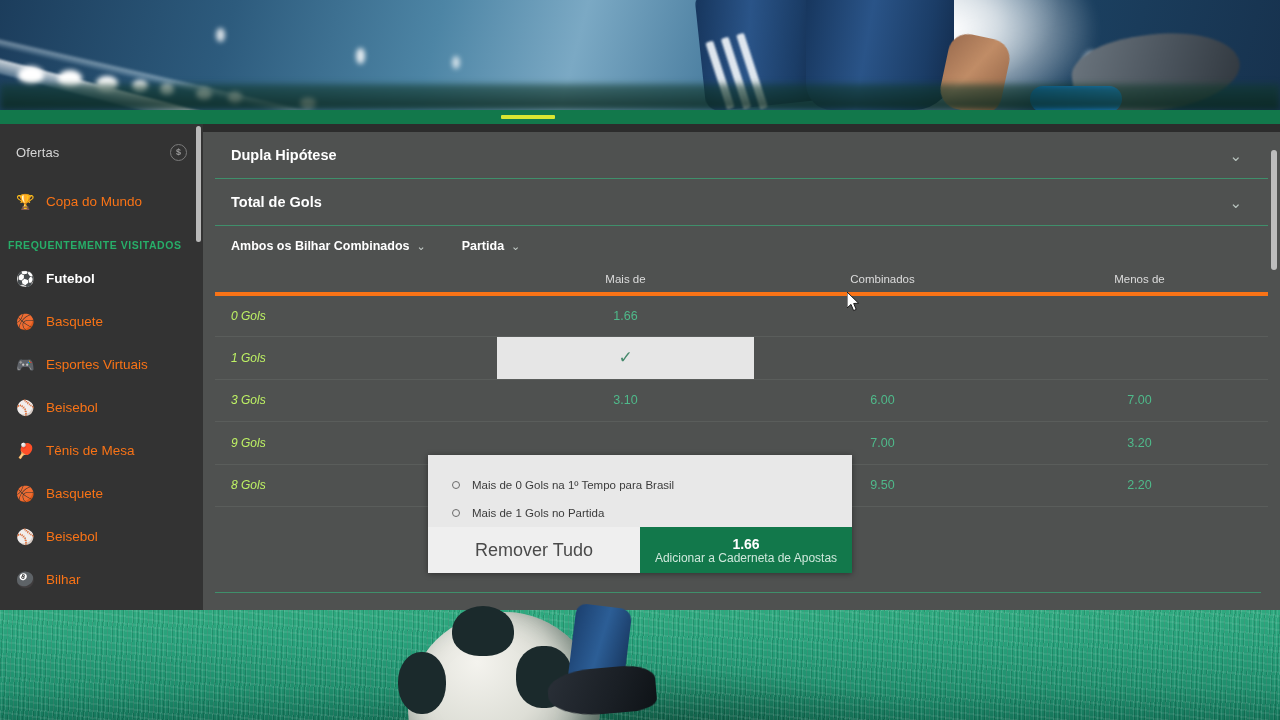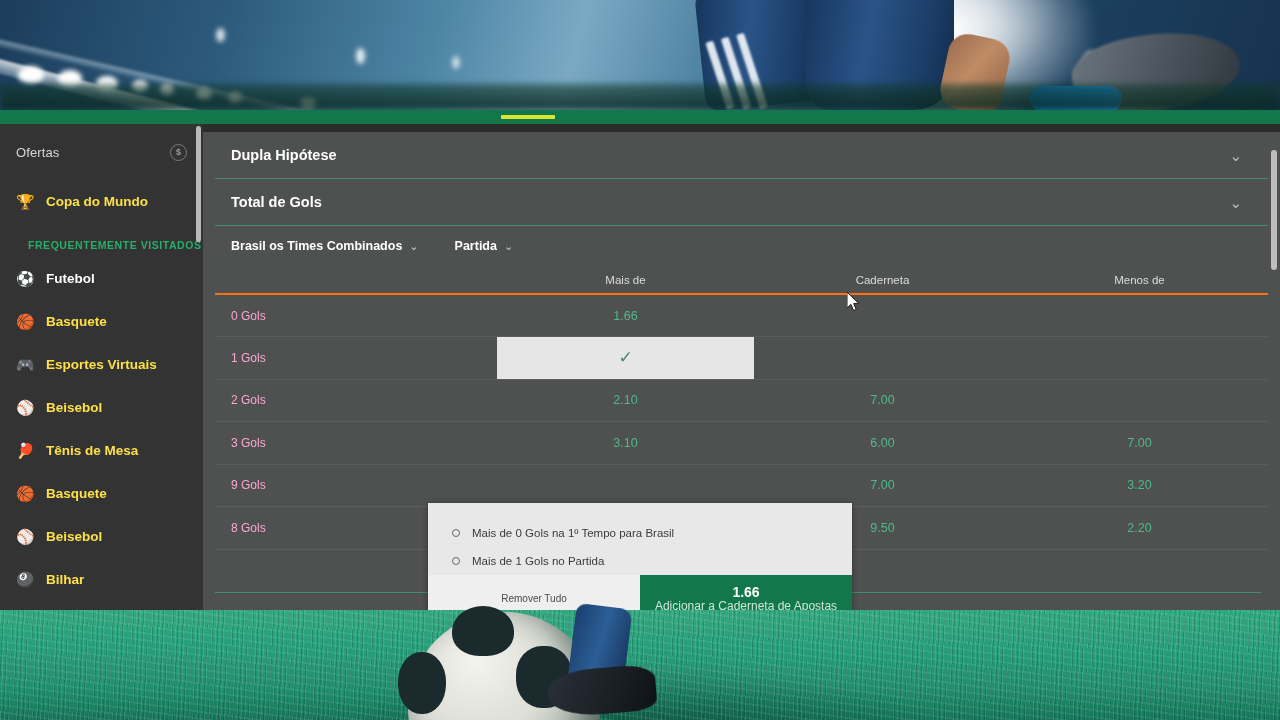--- a/index.html
+++ b/index.html
@@ -83,25 +83,25 @@
   .coin-badge {
     width:17px; height:17px; border-radius:50%;
     border:1.3px solid #7b7b7b; color:#9a9a9a;
     font-size:9px; line-height:14px; text-align:center; font-weight:bold;
   }
   .side-item { display:flex; align-items:center; height:43px; padding-left:16px; cursor:pointer; }
   .side-ico {
     width:20px; height:20px; margin-right:10px;
     display:flex; align-items:center; justify-content:center; font-size:15px; line-height:1;
   }
-  .side-item .txt { color:#fde047; font-size:13.5px;font-weight:bold; }
+  .side-item .txt { color:#f97316; font-size:13.5px; }
   .side-item.active .txt { color:#ffffff; font-weight:bold; }
   .side-head {
     color:#27ae69; font-size:10.5px; font-weight:bold; letter-spacing:.55px;
-    padding:16px 0 6px 28px; text-transform:uppercase;
+    padding:16px 0 6px 8px; text-transform:uppercase;
   }
   .side-scroll {
     position:absolute; left:196px; top:126px; width:5px; height:116px;
     background:#b9b9b9; border-radius:3px;
   }
   .side-scroll-track {
     position:absolute; left:196px; top:124px; width:5px; height:486px;
     background:transparent;
   }
 
@@ -120,63 +120,63 @@
   .chev { color:#b9c4bf; font-size:15px; line-height:1; }
 
   .filters { display:flex; align-items:center; height:40px; padding-left:16px; gap:36px; }
   .filter { display:flex; align-items:center; gap:7px; cursor:pointer; }
   .filter .txt { color:#ffffff; font-size:12.5px; font-weight:bold; }
   .filter .cv { color:#c7cfcb; font-size:11px; }
 
   table.odds { width:1053px; border-collapse:collapse; table-layout:fixed; }
   table.odds th {
     height:28px; color:#dcdcdc; font-size:11.5px; font-weight:normal;
-    border-bottom:2px solid #f97316; text-align:center;
+    border-bottom:4px solid #f97316; text-align:center;
   }
   table.odds th.lbl { width:282px; }
   table.odds td {
     height:42.5px; border-bottom:1px solid #5a5d5b; text-align:center;
     font-size:12.5px; color:#4fb98a;
   }
-  table.odds td.lbl { text-align:left; padding-left:16px; color:#f9a8d4; font-size:12px; }
+  table.odds td.lbl { text-align:left; padding-left:16px; color:#bef264; font-size:12px;font-style:italic; }
   td.sel { background:#e6e6e6; position:relative; }
   .check { color:#46896c; font-size:17px; line-height:1; }
 
   .show-more {
     height:34px; display:flex; align-items:center; justify-content:center; gap:6px;
     color:#e2e2e2; font-size:12.5px; cursor:pointer;
   }
   .show-more .cv { color:#c9d0cc; font-size:11px; }
   .main-bottom-border {
     position:absolute; left:215px; top:592px; width:1046px; height:1px; background:#3f8f6b;
   }
   .main-scroll {
     position:absolute; left:1271px; top:150px; width:6px; height:120px;
     background:#bdbdbd; border-radius:3px;
   }
 
   
   .betslip {
     position:absolute; left:428px; top:455px; width:424px; height:118px;
-    background:#e8e8e8; box-shadow:0 1px 6px rgba(0,0,0,.4);margin-top:48px;
+    background:#e8e8e8; box-shadow:0 1px 6px rgba(0,0,0,.4);
   }
   .slip-list { padding:16px 0 0 20px; }
   .slip-row { display:flex; align-items:center; height:28px; }
   .slip-node {
     position:relative; width:16px; margin-right:8px; display:flex; justify-content:center;
   }
   .dot {
     width:8px; height:8px; border-radius:50%;
     border:1.4px solid #6b6b6b; background:#e8e8e8;
   }
   .slip-text { color:#3b3b3b; font-size:11.5px; }
   .slip-actions { position:absolute; left:0; bottom:0; width:424px; height:46px; display:flex; }
   .btn-remove {
     flex:0 0 212px; background:#efefef; display:flex; align-items:center; justify-content:center;
-    color:#4a4a4a; font-size:10px; cursor:pointer;
+    color:#4a4a4a; font-size:18px; cursor:pointer;
   }
   .btn-add {
     flex:1; background:#12784b; display:flex; flex-direction:column;
     align-items:center; justify-content:center; cursor:pointer;
   }
   .btn-add .odd { color:#ffffff; font-size:14px; font-weight:bold; line-height:16px; }
   .btn-add .cap { color:#cfe8dc; font-size:12px; line-height:13px; }
 
   
   .bottom-banner {
@@ -310,57 +310,51 @@
         <span class="chev">⌄</span>
       </div>
 
       <div class="accordion">
         <span class="ttl">Total de Gols</span>
         <span class="chev">⌄</span>
       </div>
 
       <div class="filters">
         <div class="filter">
-          <span class="txt">Brasil os Times Combinados</span>
+          <span class="txt">Ambos os Bilhar Combinados</span>
           <span class="cv">⌄</span>
         </div>
         <div class="filter">
           <span class="txt">Partida</span>
           <span class="cv">⌄</span>
         </div>
       </div>
 
       <table class="odds">
         <thead>
           <tr>
             <th class="lbl"></th>
             <th>Mais de</th>
-            <th>Caderneta</th>
+            <th>Combinados</th>
             <th>Menos de</th>
           </tr>
         </thead>
         <tbody>
           <tr>
             <td class="lbl">0 Gols</td>
             <td>1.66</td>
             <td></td>
             <td></td>
           </tr>
           <tr>
             <td class="lbl">1 Gols</td>
             <td class="sel">
               <span class="check">✓</span>
             </td>
             <td></td>
-            <td></td>
-          </tr>
-          <tr>
-            <td class="lbl">2 Gols</td>
-            <td>2.10</td>
-            <td>7.00</td>
             <td></td>
           </tr>
           <tr>
             <td class="lbl">3 Gols</td>
             <td>3.10</td>
             <td>6.00</td>
             <td>7.00</td>
           </tr>
           <tr>
             <td class="lbl">9 Gols</td>

